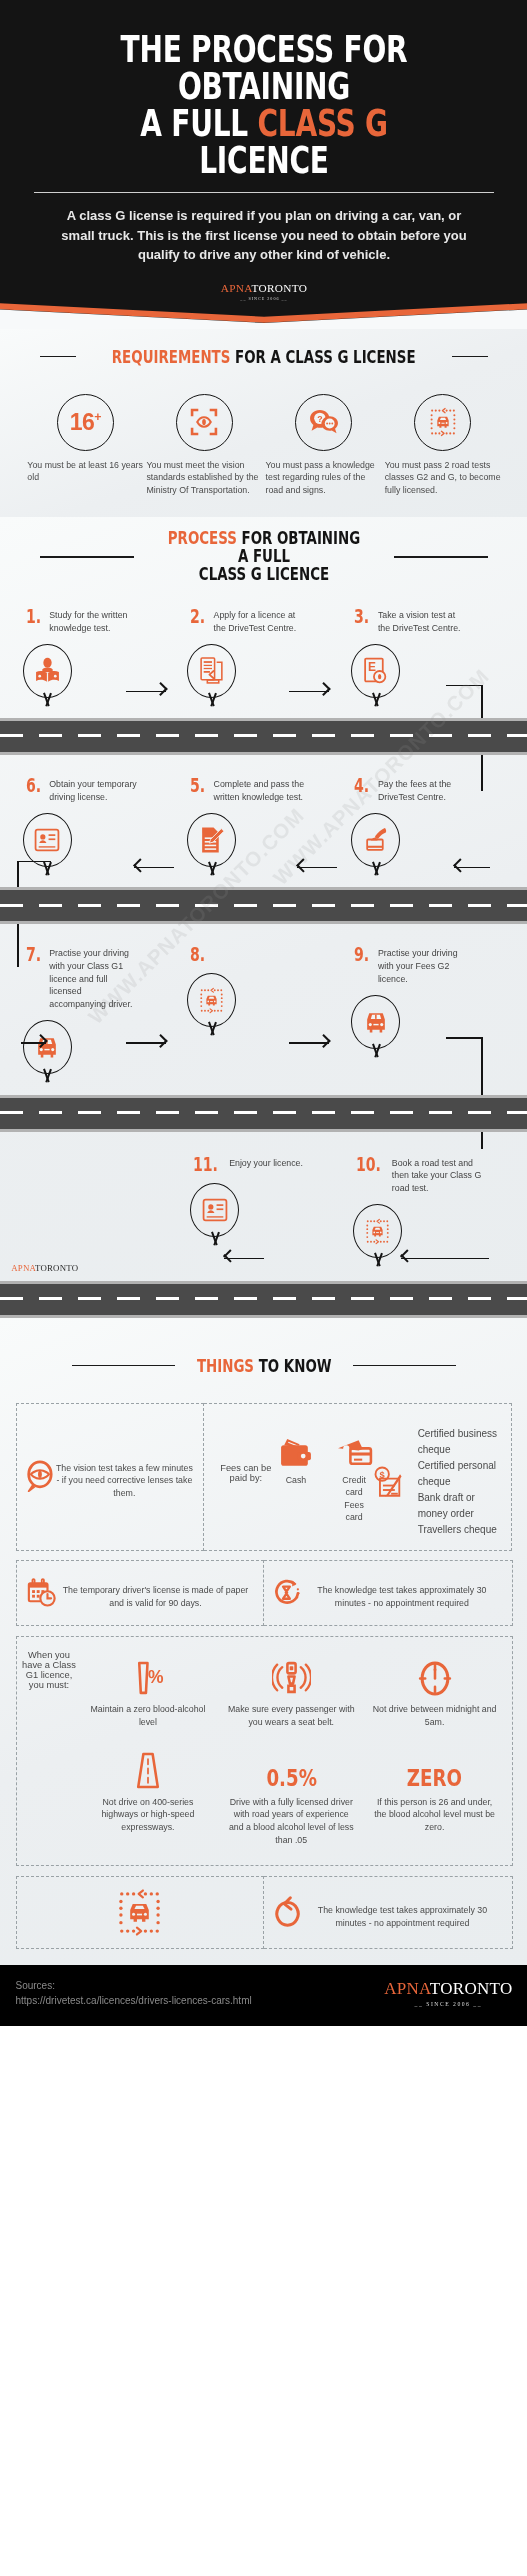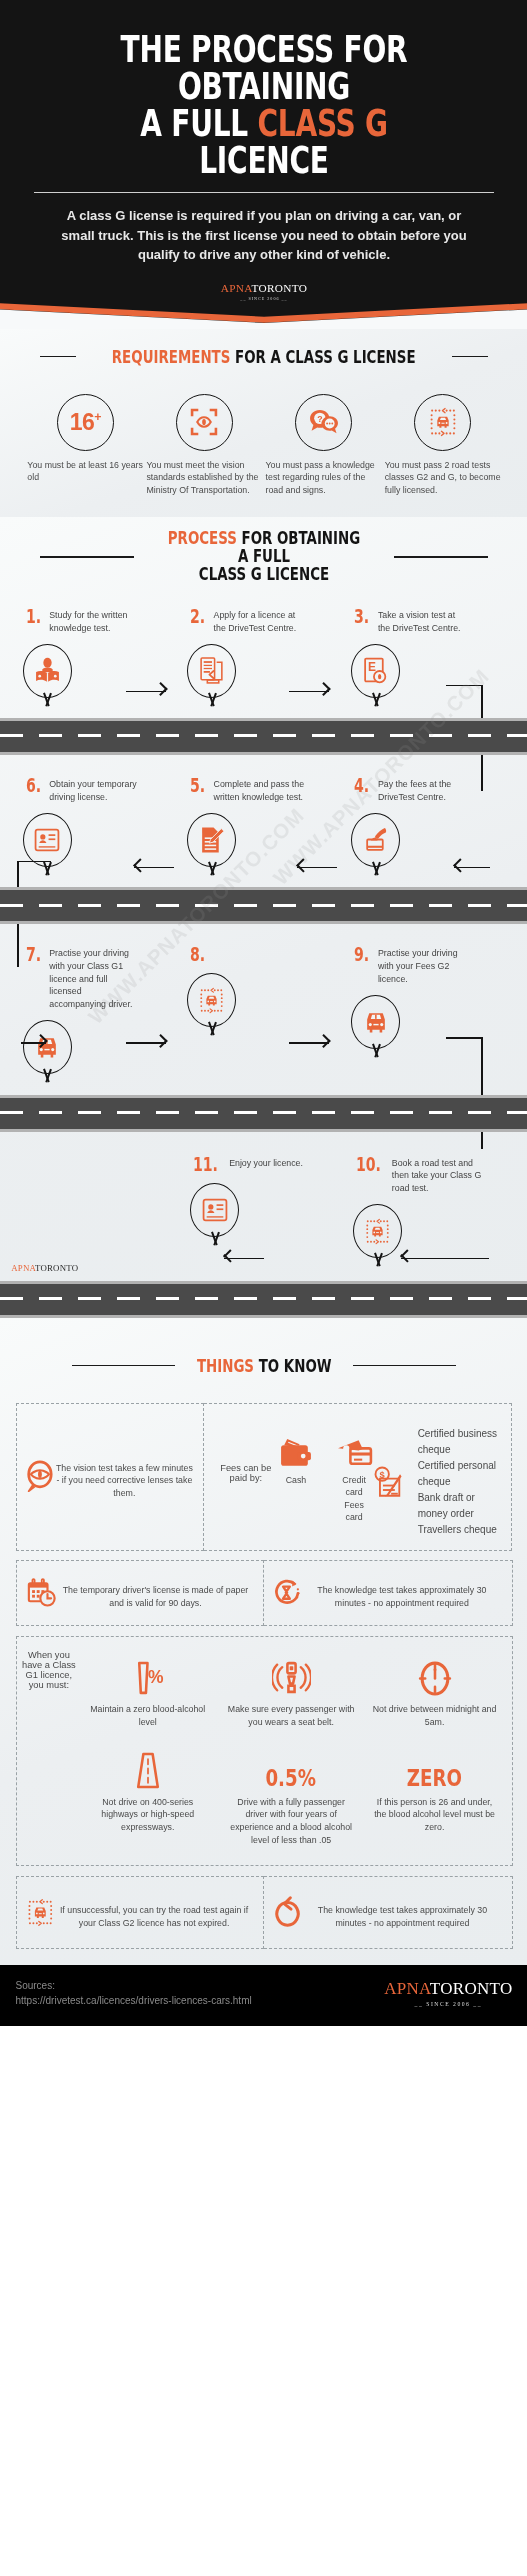--- a/index.html
+++ b/index.html
@@ -822,21 +822,21 @@
                   <path d="M33 14v10M33 32v10M33 50v10" stroke="#e8663a" stroke-width="3.4" stroke-linecap="round"></path>
                 </svg>
               </div>
               <div class="g1-cap">Not drive on 400-series highways or high-speed expressways.</div>
             </div>
 
             <div class="g1-cell">
               <div class="icon-slot">
                 <span class="bignum">0.5%</span>
               </div>
-              <div class="g1-cap">Drive with a fully passenger driver with four years of experience and a blood alcohol level of less than .05</div>
+              <div class="g1-cap">Drive with a fully licensed driver with road years of experience and a blood alcohol level of less than .05</div>
             </div>
 
             <div class="g1-cell">
               <div class="icon-slot">
                 <span class="bignum">ZERO</span>
               </div>
               <div class="g1-cap">If this person is 26 and under, the blood alcohol level must be zero.</div>
             </div>
 
           </div>
@@ -869,21 +869,20 @@
                 <circle cx="51" cy="41" r="2"></circle>
             </g>
             <path d="M33 3l-5 4 5 4" fill="none" stroke="#e8663a" stroke-width="2.6" stroke-linecap="round" stroke-linejoin="round"></path>
             <path d="M26 47l5 4-5 4" fill="none" stroke="#e8663a" stroke-width="2.6" stroke-linecap="round" stroke-linejoin="round"></path>
             <path d="M18 26l3-7h16l3 7v11h-4v3h-4v-3H26v3h-4v-3h-4z" fill="#e8663a"></path>
             <path d="M23 25l2-4h8l2 4z" fill="#edf0f2"></path>
             <circle cx="22" cy="31" r="1.8" fill="#edf0f2"></circle>
               <circle cx="36" cy="31" r="1.8" fill="#edf0f2"></circle>
             <rect x="26" y="30.4" width="6" height="2" fill="#edf0f2"></rect>
           </svg>
-          <div class="card-txt" style="margin-top:8.2px;">If unsuccessful, you can try the road test again if your Class G2 licence has not expired.</div>
         </div>
         <div class="card" style="width:50%; border-left:none;">
           <svg width="45" height="49" viewBox="0 0 88 96">
             <path d="M44 18a32 34 0 1 1-1 0" fill="none" stroke="#e8663a" stroke-width="9" stroke-linecap="round"></path>
             <path d="M52 4L34 22l20 16" fill="none" stroke="#e8663a" stroke-width="9" stroke-linecap="round" stroke-linejoin="round"></path>
           </svg>
           <div class="card-txt" style="margin-top:8.2px;">The knowledge test takes approximately 30 minutes - no appointment required</div>
         </div>
       </div>
 

